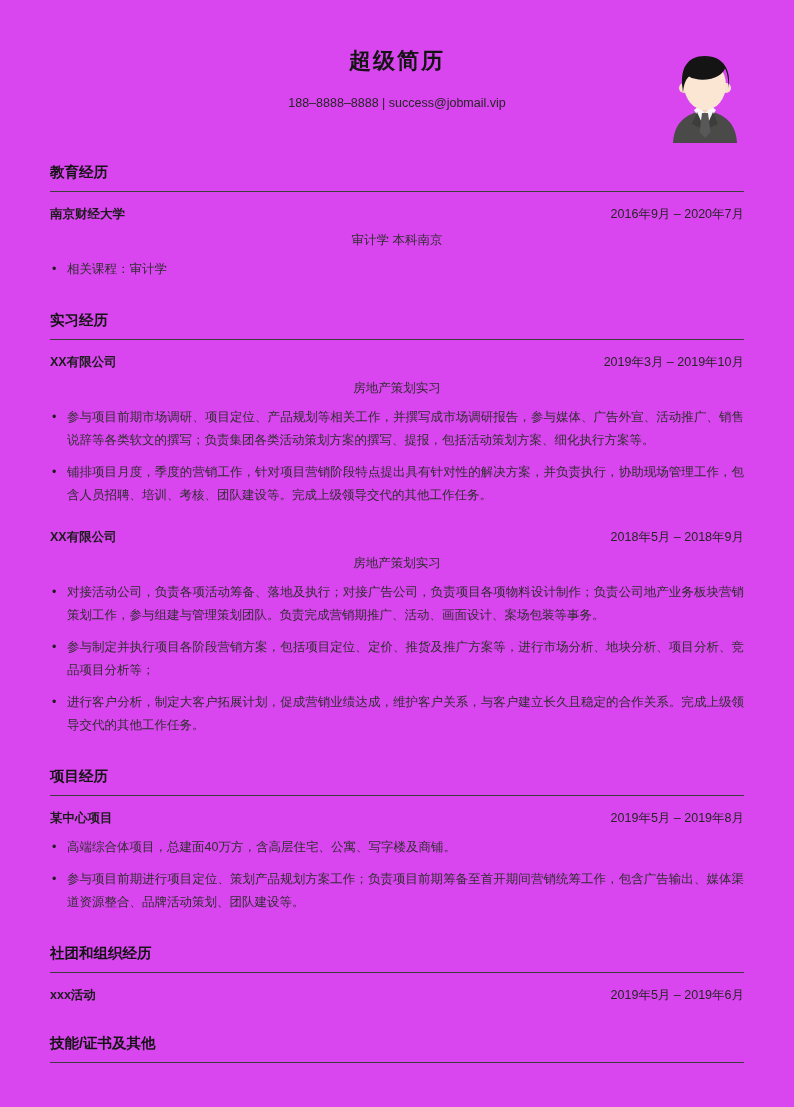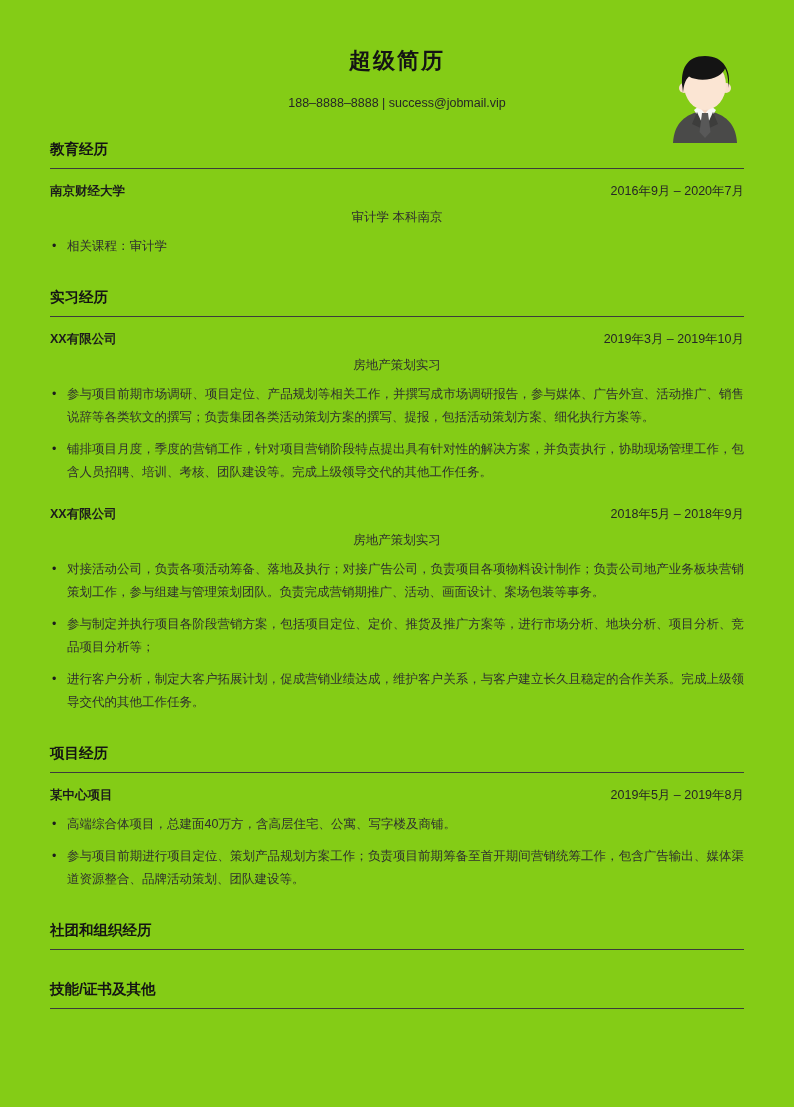--- a/index.html
+++ b/index.html
@@ -2,32 +2,32 @@
 <html><head>
 <meta charset="utf-8">
 <style>
   * { margin:0; padding:0; box-sizing:border-box; }
   html,body { background:#ffffff; }
   body {
     width:794px; height:1107px; overflow:hidden;
     font-family:"Liberation Sans","DejaVu Sans",sans-serif;
     color:#2f2f2f;
   }
-  .page { position:relative; width:794px; height:1107px; padding:46px 50px 8px 50px; background:#84cc16; }
+  .page { position:relative; width:794px; height:1107px; padding:46px 50px 8px 50px; background:#d946ef; }
 
   
   .header-block { text-align:center; }
   .page-title { font-size:22px; font-weight:700; color:#141414; letter-spacing:2px; }
   .contact-line { margin-top:20px; font-size:12.5px; color:#262626; }
   .avatar-box { position:absolute; top:53px; right:51px; width:76px; height:90px; }
   .avatar-box svg { width:100%; height:100%; display:block; }
 
   
   .section { margin-top:30px; }
-  .section.first { margin-top:30px; }
+  .section.first { margin-top:53px; }
   .section-heading {
     font-size:14.5px; font-weight:700; color:#141414;
     padding-bottom:9px; border-bottom:1px solid #3c3c3c;
   }
   .entry { margin-top:14px; }
   .entry + .entry { margin-top:22px; }
   .entry-head { display:flex; justify-content:space-between; align-items:baseline; }
   .entry-title { font-size:12.5px; font-weight:700; color:#1c1c1c; }
   .entry-date  { font-size:12.5px; color:#262626; white-space:nowrap; }
   .entry-subrow { display:flex; justify-content:center; margin-top:9px; font-size:12.5px; color:#2f2f2f; }
@@ -136,20 +136,24 @@
       <ul class="bullets">
         <li>高端综合体项目，总建面40万方，含高层住宅、公寓、写字楼及商铺。</li>
         <li>参与项目前期进行项目定位、策划产品规划方案工作；负责项目前期筹备至首开期间营销统筹工作，包含广告输出、媒体渠道资源整合、品牌活动策划、团队建设等。</li>
       </ul>
     </div>
   </div>
 
   <div class="section">
     <div class="section-heading">社团和组织经历</div>
     <div class="entry">
+      <div class="entry-head">
+        <span class="entry-title">xxx活动</span>
+        <span class="entry-date">2019年5月 – 2019年6月</span>
+      </div>
     </div>
   </div>
 
   <div class="section">
     <div class="section-heading">技能/证书及其他</div>
 
   </div>
 
 </div>
 

